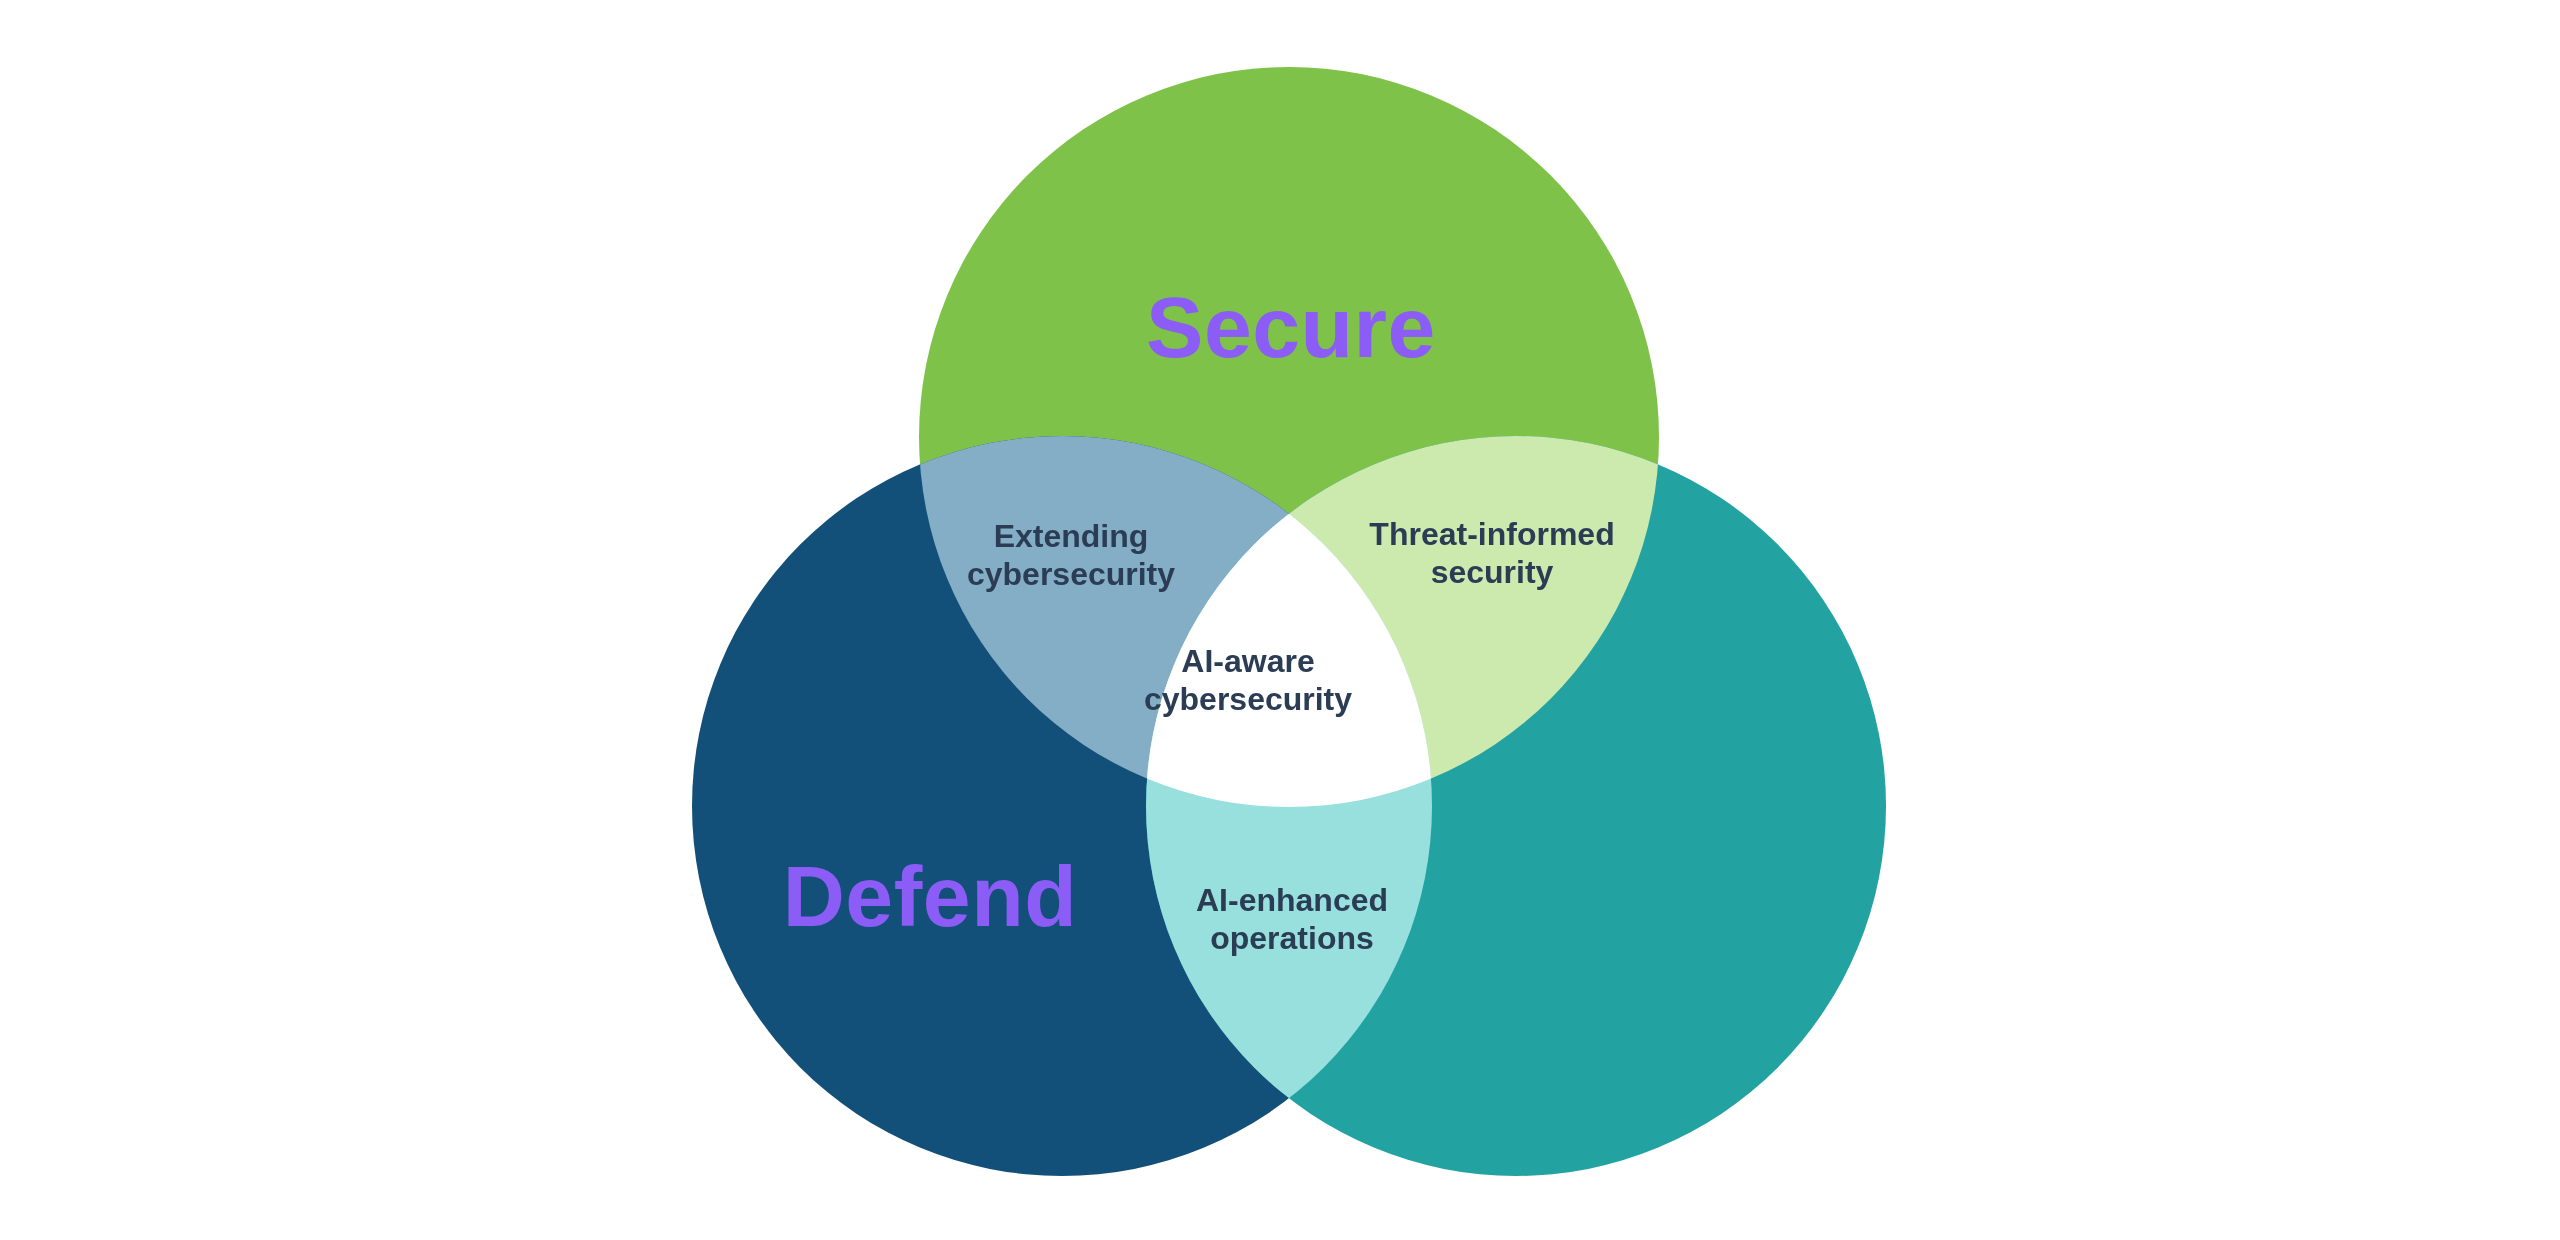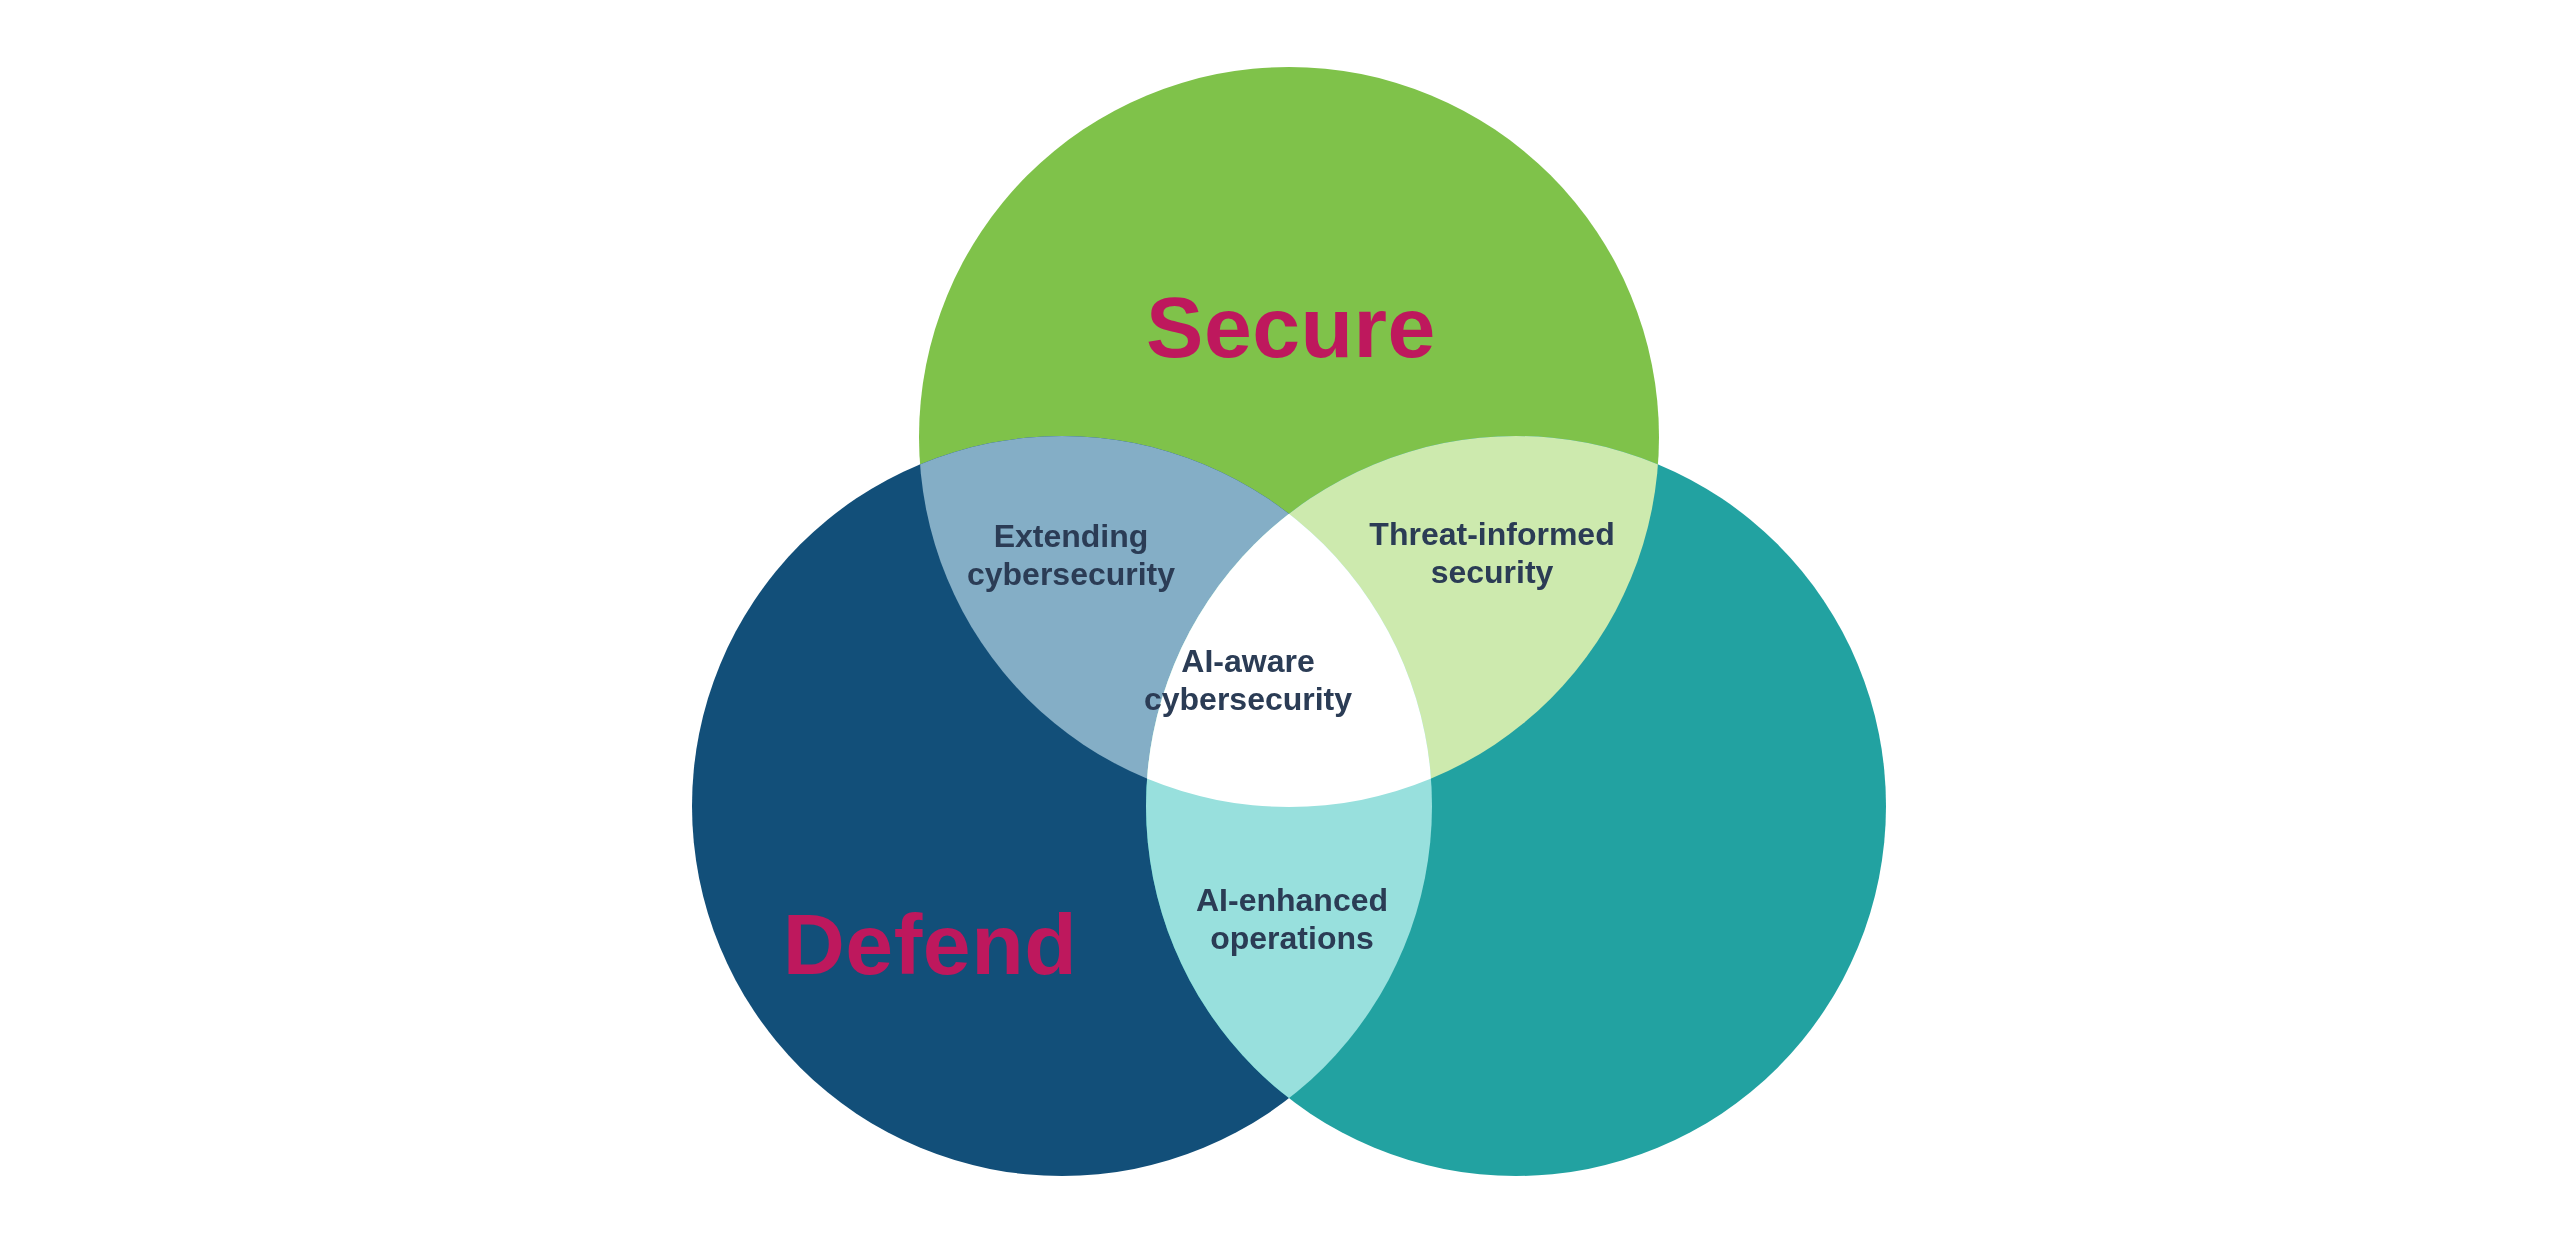--- a/index.html
+++ b/index.html
@@ -23,21 +23,21 @@
   .label {
     position: absolute;
     transform: translate(-50%, -50%);
     text-align: center;
     white-space: nowrap;
     user-select: none;
   }
   .label-big {
     font-size: 86px;
     font-weight: 700;
-    color: #be185d;
+    color: #8b5cf6;
     letter-spacing: 0.5px;
   }
   .label-overlap {
     font-size: 32px;
     font-weight: 700;
     color: #2b3c55;
     line-height: 1.18;
   }
 </style>
 </head>
@@ -67,21 +67,21 @@
     <g clip-path="url(#clipDefend)">
       <circle cx="1516" cy="806" r="370" fill="#98e0dd"></circle>
       <g clip-path="url(#clipSecure)">
         <circle cx="1516" cy="806" r="370" fill="#ffffff"></circle>
       </g>
     </g>
   </svg>
 
   <div class="label label-big" style="left:1291px; top:327px;">Secure</div>
 
-  <div class="label label-big" style="left:930px; top:896px;margin-top:48px;">Defend</div>
+  <div class="label label-big" style="left:930px; top:896px;">Defend</div>
 
 
   <div class="label label-overlap" style="left:1071px; top:556px;">
     <div>Extending</div>
     <div>cybersecurity</div>
   </div>
 
   <div class="label label-overlap" style="left:1292px; top:920px;">
     <div>AI-enhanced</div>
     <div>operations</div>

